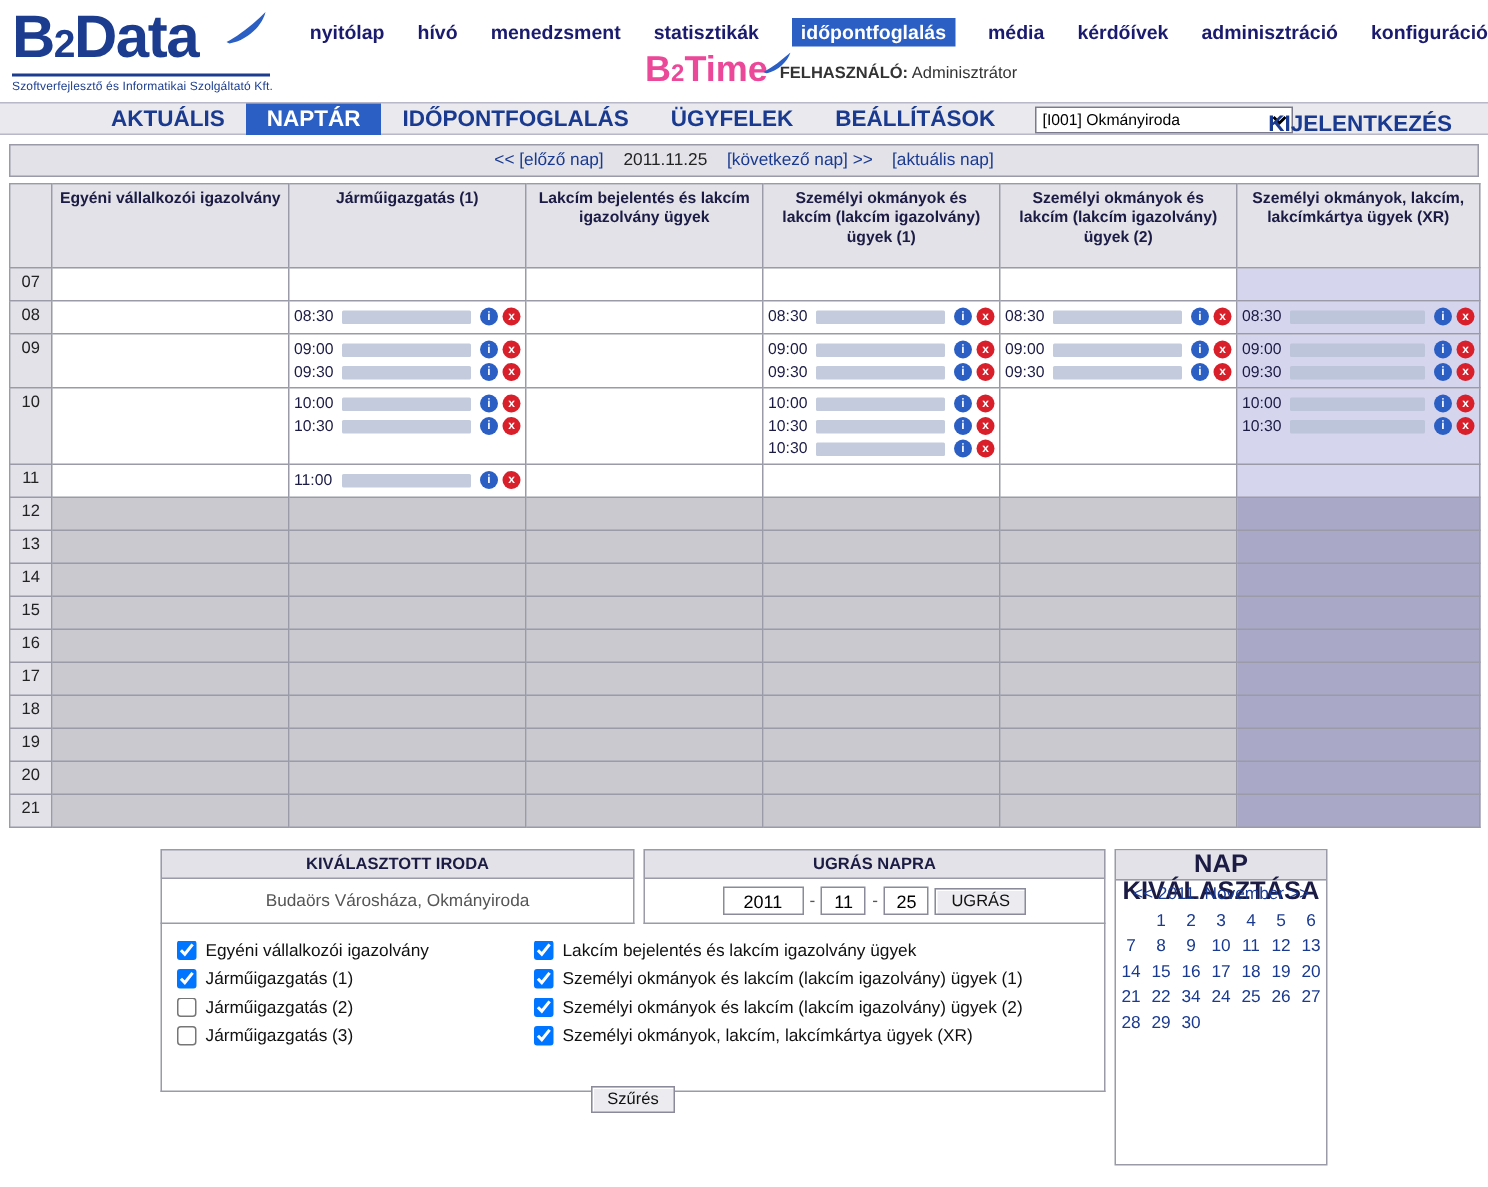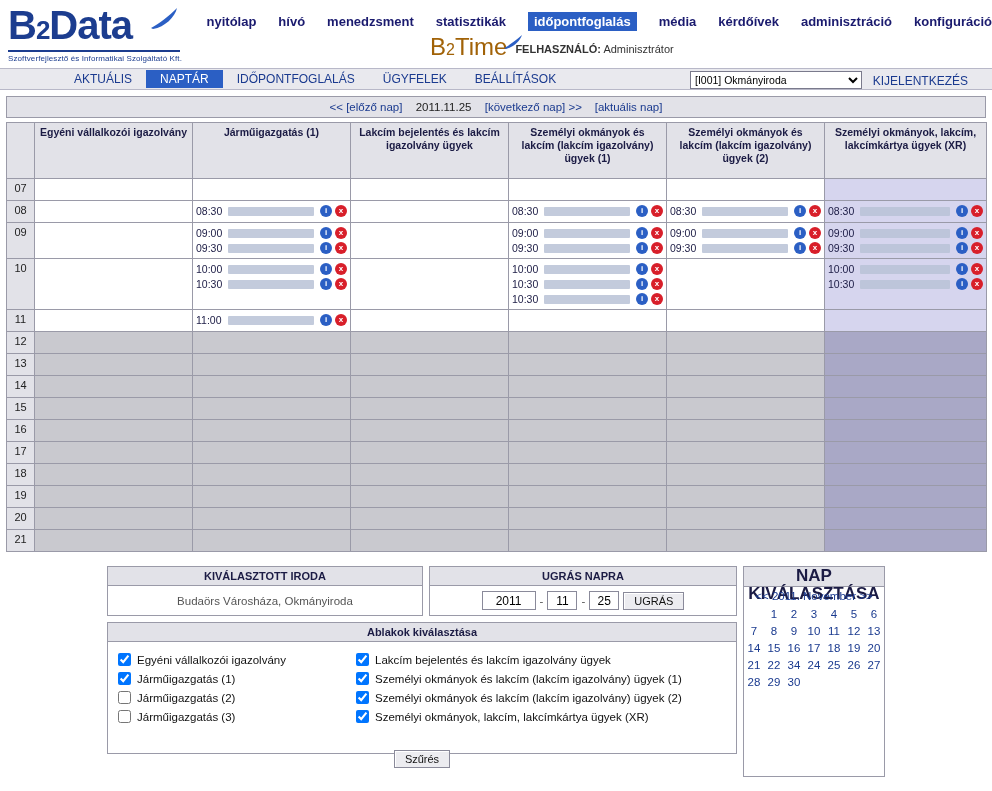--- a/index.html
+++ b/index.html
@@ -46,42 +46,42 @@
   }
   .mainnav a.active {
     background: #2b5fc4; color: #fff; padding: 2px 6px;
   }
 
   .b2time-row {
     position: absolute; left: 430px; top: 36px;
     display: flex; align-items: center; gap: 8px;
   }
   .b2time-logo {
-    font-size: 24px; font-weight: normal; color: #a16207; line-height: 22px;
+    font-size: 24px; font-weight: bold; color: #ec4899; line-height: 22px;
     position: relative;
     text-align: center;
   }
   .b2time-logo .sub2 { font-size: 16px; }
   .b2time-swoosh { position: absolute; right: -16px; top: -1px; width: 20px; height: 14px; }
   .userline { font-size: 11px; color: #333; }
   .userline b { font-weight: bold; }
 
   
   .submenu {
     background: #e9e9ee;
     border-top: 1px solid #b8b8c8;
     border-bottom: 1px solid #b8b8c8;
     height: 22px;
     display: flex; align-items: center;
     padding-left: 60px;
     gap: 0;
     position: relative;
   }
   .submenu a {
-    color: #1a3a8f; font-weight: normal; font-size: 12px; text-decoration: none;
+    color: #1a3a8f; font-weight: bold; font-size: 15px; text-decoration: none;
     padding: 2px 14px; white-space: nowrap;
   }
   .submenu a.active { background: #2b5fc4; color: #fff; }
   .office-select {
     position: absolute; right: 130px; top: 2px;
     width: 172px; height: 18px; font-size: 10.5px;
     font-family: "Liberation Sans", sans-serif;
     border: 1px solid #7a7a8c; background: #fff;
   }
   .logout {
@@ -572,21 +572,20 @@
             <input type="text" class="in-year" value="2011" style="">
             <span>-</span>
             <input type="text" class="in-mon" value="11" style="">
             <span>-</span>
             <input type="text" class="in-day" value="25" style="">
             <button class="btn">UGRÁS</button>
           </div>
         </div>
       </div>
 
-      <div class="bar windows-bar">Ablakok kiválasztása</div>
       <div class="checkbox-panel">
         <div class="cb-cols">
           <div class="cb-col-l" id="cb-left">
               <label class="cb">
                 <input type="checkbox" checked="" style="">
                 <span>Egyéni vállalkozói igazolvány</span>
               </label>
               <label class="cb">
                 <input type="checkbox" checked="" style="">
                 <span>Járműigazgatás (1)</span>

